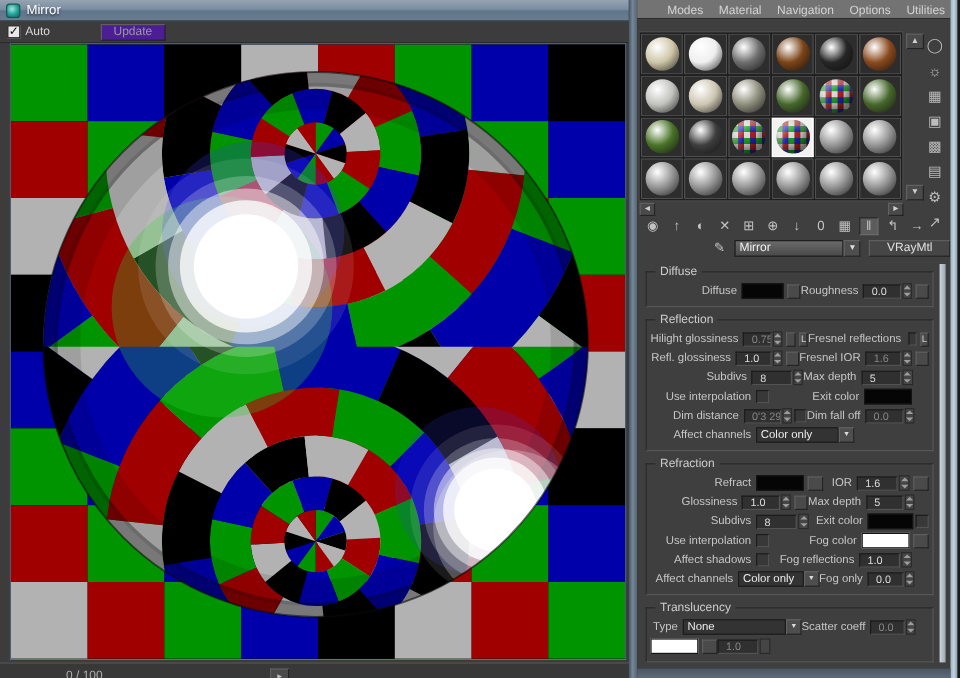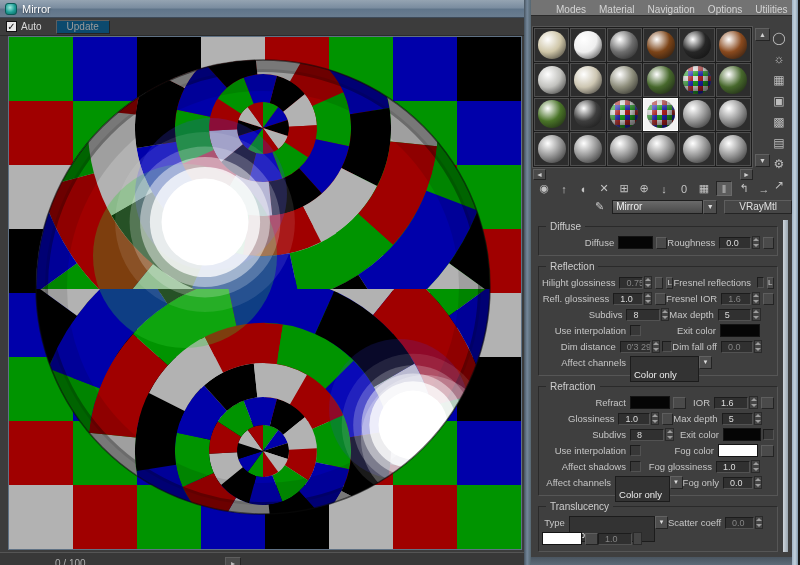--- a/index.html
+++ b/index.html
@@ -14,21 +14,21 @@
   .titlebar {
     position:absolute; left:0; top:0; width:100%; height:18px;
     background:linear-gradient(180deg,#95a4b2 0%,#7b8da0 45%,#60758a 55%,#6a7d90 100%);
     display:flex; align-items:center; padding-left:5px; border-bottom:1px solid #3d4a58;
   }
   .ticon { width:12px; height:12px; border-radius:3px; background:radial-gradient(circle at 40% 35%, #9fe8e0 0%, #1f9e96 55%, #0c6c66 100%); border:1px solid #0a5a55; margin-right:5px; }
   .ttext { font-size:11px; color:#fff; text-shadow:0 1px 2px rgba(0,0,0,.5); }
   .rtoolbar { position:absolute; left:0; top:18px; width:100%; height:18px; background:#3c3c3c; display:flex; align-items:center; padding-left:6px; border-bottom:1px solid #2c2c2c; }
   .acheck { width:11px; height:11px; background:#e8e8e8; border:1px solid #111; display:flex; align-items:center; justify-content:center; font-size:10px; color:#111; line-height:10px; }
   .aclabel { font-size:10px; color:#d8d8d8; margin:0 14px 0 4px; }
-  .updbtn { font-family:inherit; font-size:10px; color:#9a9a9a; background:#0c4a6e; border:1px solid; border-color:#5e5e5e #242424 #242424 #5e5e5e; height:14px; padding:0 10px; }
+  .updbtn { font-family:inherit; font-size:10px; color:#9a9a9a; background:#4c1d95; border:1px solid; border-color:#5e5e5e #242424 #242424 #5e5e5e; height:14px; padding:0 10px;margin-left:28px; }
   .rimg { position:absolute; left:8px; top:36px; width:514px; height:514px; border:1px solid #5f7184; background:#000; }
   .rimg svg { display:block; }
   .rstatus { position:absolute; left:0; top:552px; width:100%; height:13px; background:#383838; border-top:1px solid #555; overflow:hidden; }
   .prglabel { position:absolute; left:55px; top:5px; font-size:10px; color:#b0b0b0; }
   .stbtn { position:absolute; left:225px; top:4px; width:16px; height:12px; font-size:8px; color:#bbb; background:#4a4a4a; border:1px solid; border-color:#5e5e5e #242424 #242424 #5e5e5e; }
   
   .midstrip { position:absolute; left:524px; top:0; width:7px; height:565px; background:linear-gradient(90deg,#46535f,#74879a 45%,#55656f); }
   .rightlight { position:absolute; left:792px; top:0; width:6px; height:565px; background:linear-gradient(90deg,#9fb2c2,#c3d2de 50%,#8298ab); }
   .rightdark { position:absolute; left:798px; top:0; width:2px; height:565px; background:#1a1a1a; }
   .brstrip { position:absolute; left:531px; top:557px; width:261px; height:8px; background:linear-gradient(180deg,#4a5560,#5d6b78); }
@@ -68,21 +68,21 @@
   .spinctl { width:9px; height:13px; background:#454545; border:1px solid #2a2a2a; display:flex; flex-direction:column; align-items:center; justify-content:space-around; margin-left:1px; }
   .spinctl b { display:block; width:0; height:0; border-left:3px solid transparent; border-right:3px solid transparent; }
   .spinctl .su { border-bottom:3px solid #9d9d9d; }
   .spinctl .sd { border-top:3px solid #9d9d9d; }
   .mapbtn { width:13px; height:12px; background:#4a4a4a; border:1px solid; border-color:#5e5e5e #242424 #242424 #5e5e5e; margin-left:3px; }
   .lockbtn { width:13px; height:12px; background:#4a4a4a; border:1px solid; border-color:#5e5e5e #242424 #242424 #5e5e5e; margin-left:3px; color:#d0d0d0; font-size:8px; text-align:center; line-height:10px; }
   .cbx { width:11px; height:11px; background:#383838; border:1px solid; border-color:#1c1c1c #525252 #525252 #1c1c1c; margin-left:2px; }
   .swatch { width:40px; height:13px; border:1px solid #141414; }
   .ph { width:14px; height:1px; }
   .dd { display:flex; height:13px; }
-  .dd .ddtxt { background:#333; border:1px solid #1c1c1c; color:#ececec; font-size:9.5px; line-height:11px; padding:12px 3px; flex:1; white-space:nowrap; overflow:hidden; }
+  .dd .ddtxt { background:#333; border:1px solid #1c1c1c; color:#ececec; font-size:9.5px; line-height:11px; padding:0 3px; flex:1; white-space:nowrap; overflow:hidden; }
   .dd .ddbtn { width:13px; background:#4e4e4e; border:1px solid; border-color:#626262 #242424 #242424 #626262; color:#ddd; font-size:6px; text-align:center; line-height:11px; }
 </style>
 </head>
 <body>
 
 <div class="stage">
 
   <div class="rfw">
     <div class="titlebar">
       <span class="ticon"></span>
@@ -605,21 +605,21 @@
         <div class="prow">
           <span class="plab" style="width:88px">Use interpolation</span>
           <span class="cbx" style="margin-left:0"></span>
           <span class="rlab">Fog color</span>
           <span class="swatch" style="background: rgb(255, 255, 255);"></span>
           <span class="mapbtn"></span>
         </div>
         <div class="prow">
           <span class="plab" style="width:88px">Affect shadows</span>
           <span class="cbx" style="margin-left:0"></span>
-          <span class="rlab">Fog glossiness</span>
+          <span class="rlab">Fog reflections</span>
           <span class="field">1.0</span>
           <span class="spinctl">
               <b class="su"></b>
               <b class="sd"></b>
             </span>
           <span class="ph"></span>
         </div>
         <div class="prow">
           <span class="plab" style="width:88px">Affect channels</span>
           <div class="dd" style="width:82px">

